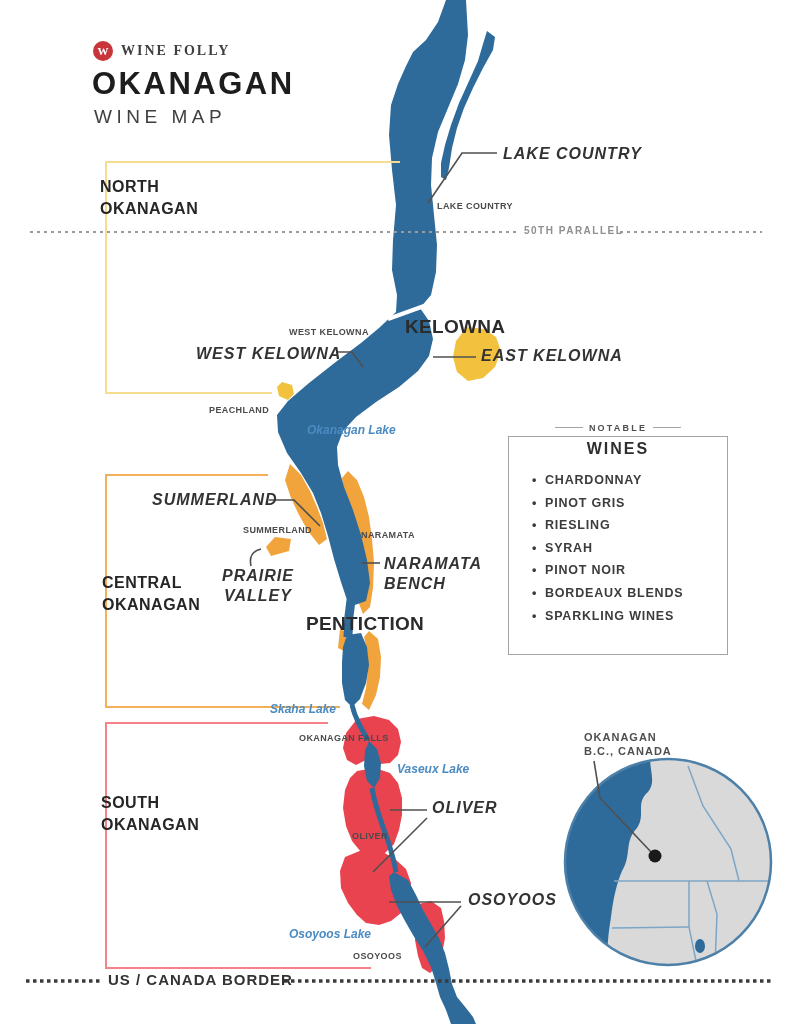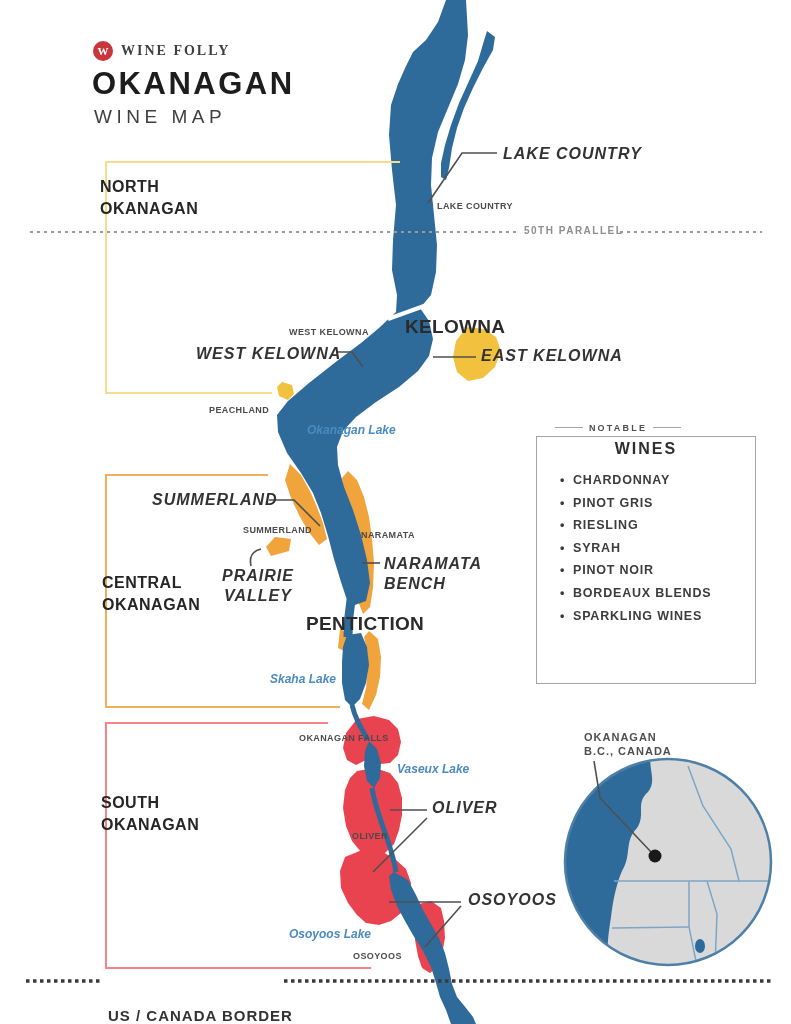--- a/index.html
+++ b/index.html
@@ -19,21 +19,21 @@
   .map-subtitle { left:94px; top:106px; font-size:19px; font-weight:500; letter-spacing:4.5px; color:#3f3f3f;text-align:center; }
 
   .region-lbl { font-size:16px; font-weight:800; letter-spacing:.5px; color:var(--text_dark); line-height:1.35;margin-left:16px; }
   .callout { font-size:16px; font-weight:700; font-style:italic; letter-spacing:1px; color:#333; line-height:1.28; }
   .city-b  { font-size:19px; font-weight:800; letter-spacing:.3px; color:#2b2b2b; }
   .city-s  { font-size:9px;  font-weight:700; letter-spacing:.4px; color:#4a4a4a; }
   .lake-lbl{ font-size:12px; font-style:italic; font-weight:700; color:var(--lake_label_blue); }
   .parallel-lbl { font-size:10px; font-weight:600; letter-spacing:1.5px; color:var(--text_gray); }
   .border-lbl   { font-size:15px; font-weight:700; letter-spacing:1px; color:#333; }
 
-  .wines-box { position:absolute; left:536px; top:436px; width:220px; height:248px;
+  .wines-box { position:absolute; left:508px; top:436px; width:220px; height:219px;
                border:1.5px solid #a5a5a5; box-sizing:border-box; }
   .wines-topline { position:absolute; left:508px; top:423px; width:220px; text-align:center;
                    font-size:9px; font-weight:700; letter-spacing:2.2px; color:#4e4e4e; }
   .wines-topline .tl-line { display:inline-block; width:28px; height:1.5px; background:#a5a5a5;
                             vertical-align:middle; margin:0 6px 2px 6px; }
   .wines-title { text-align:center; font-size:16px; font-weight:800; letter-spacing:2px;
                  color:#2e2e2e; margin-top:3px; }
   .wines-list { list-style:none; margin:11px 0 0 0; padding:0 0 0 36px; }
   .wines-list li { position:relative; font-size:12.5px; font-weight:700; letter-spacing:.8px;
                    color:#3c3c3c; line-height:22.6px; }
@@ -173,26 +173,26 @@
   <div class="lbl city-s" style="left:289px; top:327px;">WEST KELOWNA</div>
   <div class="lbl city-s" style="left:437px; top:201px;">LAKE COUNTRY</div>
   <div class="lbl city-s" style="left:209px; top:405px;">PEACHLAND</div>
   <div class="lbl city-s" style="left:243px; top:525px;">SUMMERLAND</div>
   <div class="lbl city-s" style="left:361px; top:530px;">NARAMATA</div>
   <div class="lbl city-s" style="left:299px; top:733px;">OKANAGAN FALLS</div>
   <div class="lbl city-s" style="left:352px; top:831px;">OLIVER</div>
   <div class="lbl city-s" style="left:353px; top:951px;">OSOYOOS</div>
 
   <div class="lbl lake-lbl" style="left:307px; top:423px;">Okanagan Lake</div>
-  <div class="lbl lake-lbl" style="left:270px; top:672px;">Skaha Lake</div>
+  <div class="lbl lake-lbl" style="left:270px; top:702px;">Skaha Lake</div>
   <div class="lbl lake-lbl" style="left:397px; top:762px;">Vaseux Lake</div>
   <div class="lbl lake-lbl" style="left:289px; top:927px;">Osoyoos Lake</div>
 
   <div class="lbl parallel-lbl" style="left:524px; top:225px;">50TH PARALLEL</div>
-  <div class="lbl border-lbl" style="left:108px; top:971px;margin-top:36px;">US / CANADA BORDER</div>
+  <div class="lbl border-lbl" style="left:108px; top:971px;">US / CANADA BORDER</div>
 
   <div class="lbl wines-topline">
     <span class="tl-line"></span><span>NOTABLE</span><span class="tl-line"></span>
   </div>
   <div class="wines-box">
     <div class="wines-title">WINES</div>
     <ul class="wines-list">
       <li>CHARDONNAY</li>
       <li>PINOT GRIS</li>
       <li>RIESLING</li>

